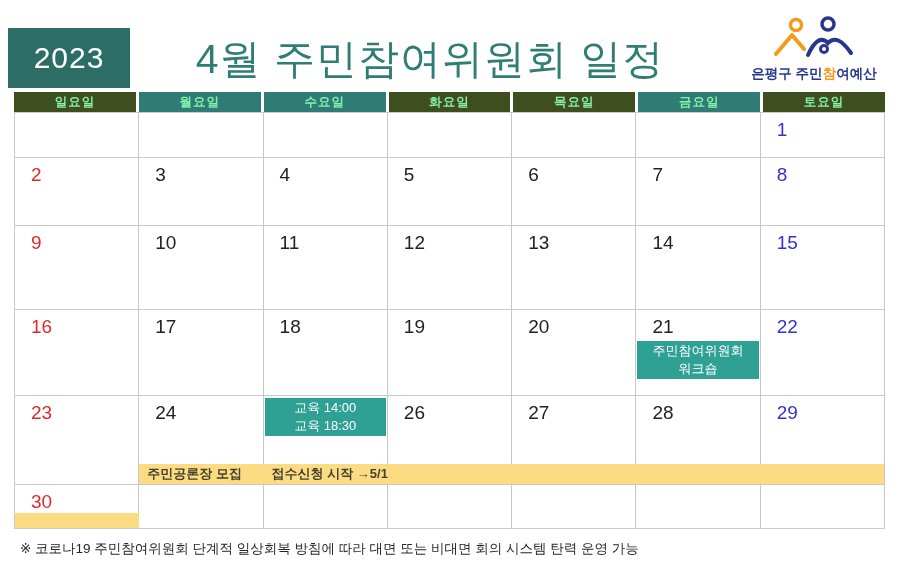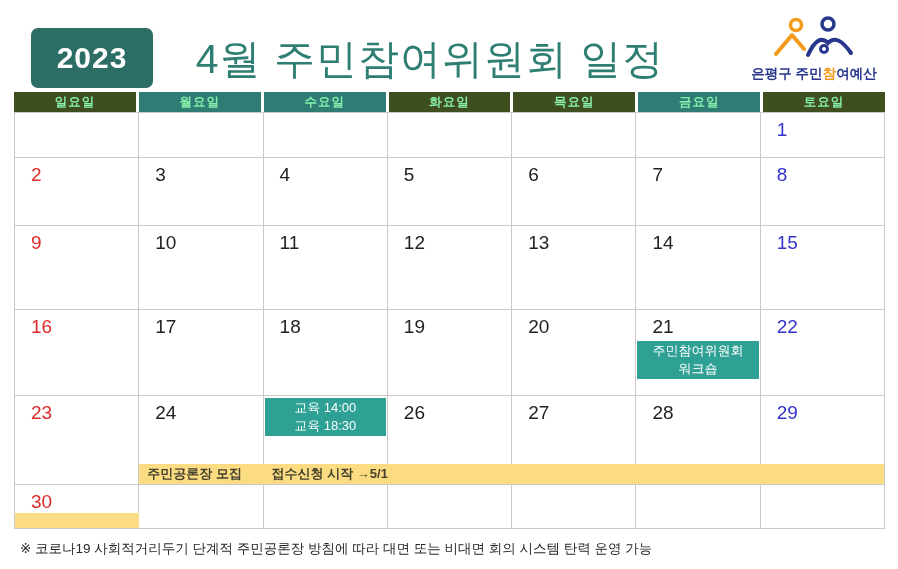--- a/index.html
+++ b/index.html
@@ -17,24 +17,24 @@
     --banner-text:#45412f;
   }
   *{margin:0;padding:0;box-sizing:border-box;}
   html,body{width:898px;height:569px;}
   body{
     position:relative;background:#ffffff;overflow:hidden;
     font-family:"Liberation Sans","DejaVu Sans",sans-serif;
   }
   
   .year-box{
-    position:absolute;left:31px;top:28px;width:122px;height:60px;
+    position:absolute;left:8px;top:28px;width:122px;height:60px;
     background:var(--dark-teal);color:#fff;
     display:flex;align-items:center;justify-content:center;
-    font-size:30px;font-weight:bold;letter-spacing:1px;border-radius:7px;
+    font-size:30px;font-weight:normal;letter-spacing:1px;
   }
   .main-title{
     position:absolute;left:140px;top:30px;width:580px;height:58px;
     display:flex;align-items:center;justify-content:center;
     font-size:41px;color:var(--title-teal);letter-spacing:1px;white-space:nowrap;
   }
   .logo{
     position:absolute;right:16px;top:14px;width:136px;
     display:flex;flex-direction:column;align-items:center;
   }
@@ -242,13 +242,13 @@
         <div class="cell"></div>
         <div class="cell"></div>
         <div class="cell"></div>
         <div class="cell"></div>
         <div class="cell"></div>
         <div class="cell"></div>
       </div>
     </div>
 </div>
 
-<div class="footnote">※ 코로나19 사회적거리두기 단계적 주민공론장 방침에 따라 대면 또는 비대면 회의 시스템 탄력 운영 가능</div>
+<div class="footnote">※ 코로나19 주민참여위원회 단계적 일상회복 방침에 따라 대면 또는 비대면 회의 시스템 탄력 운영 가능</div>
 
 </body></html>

